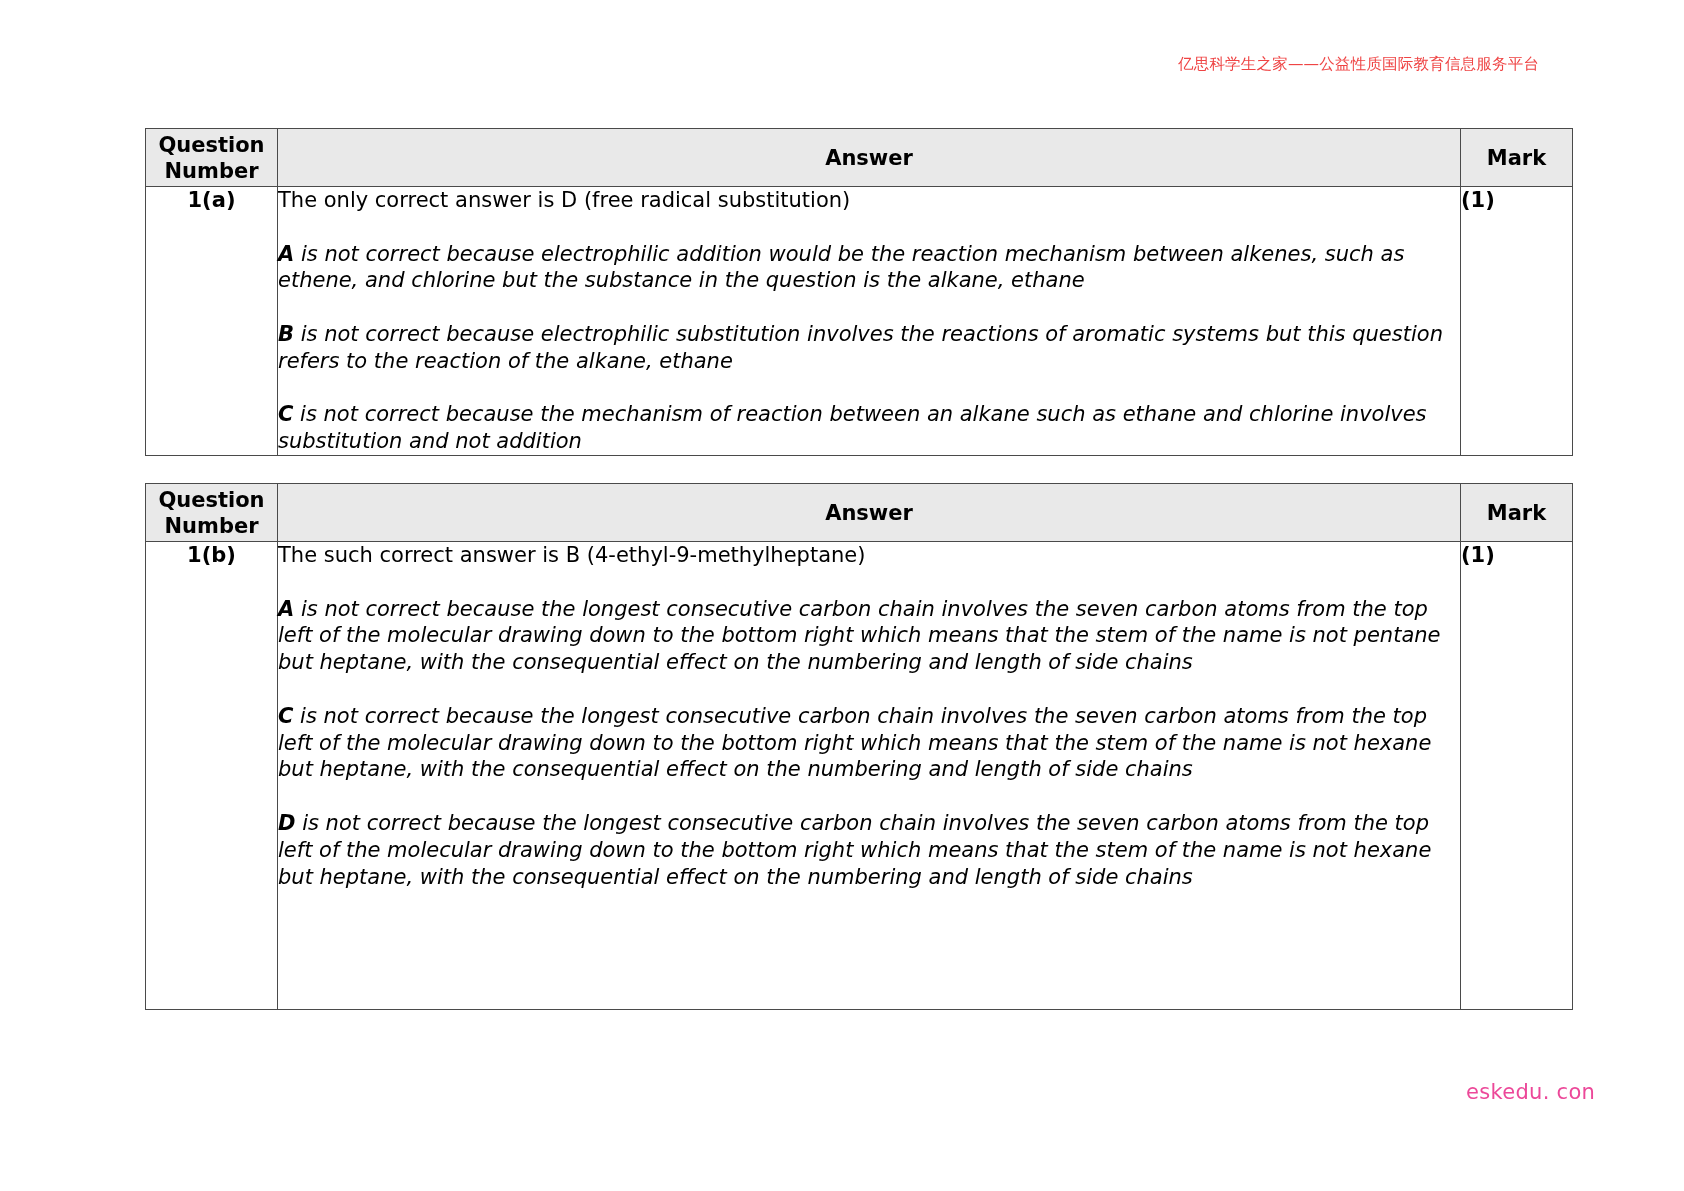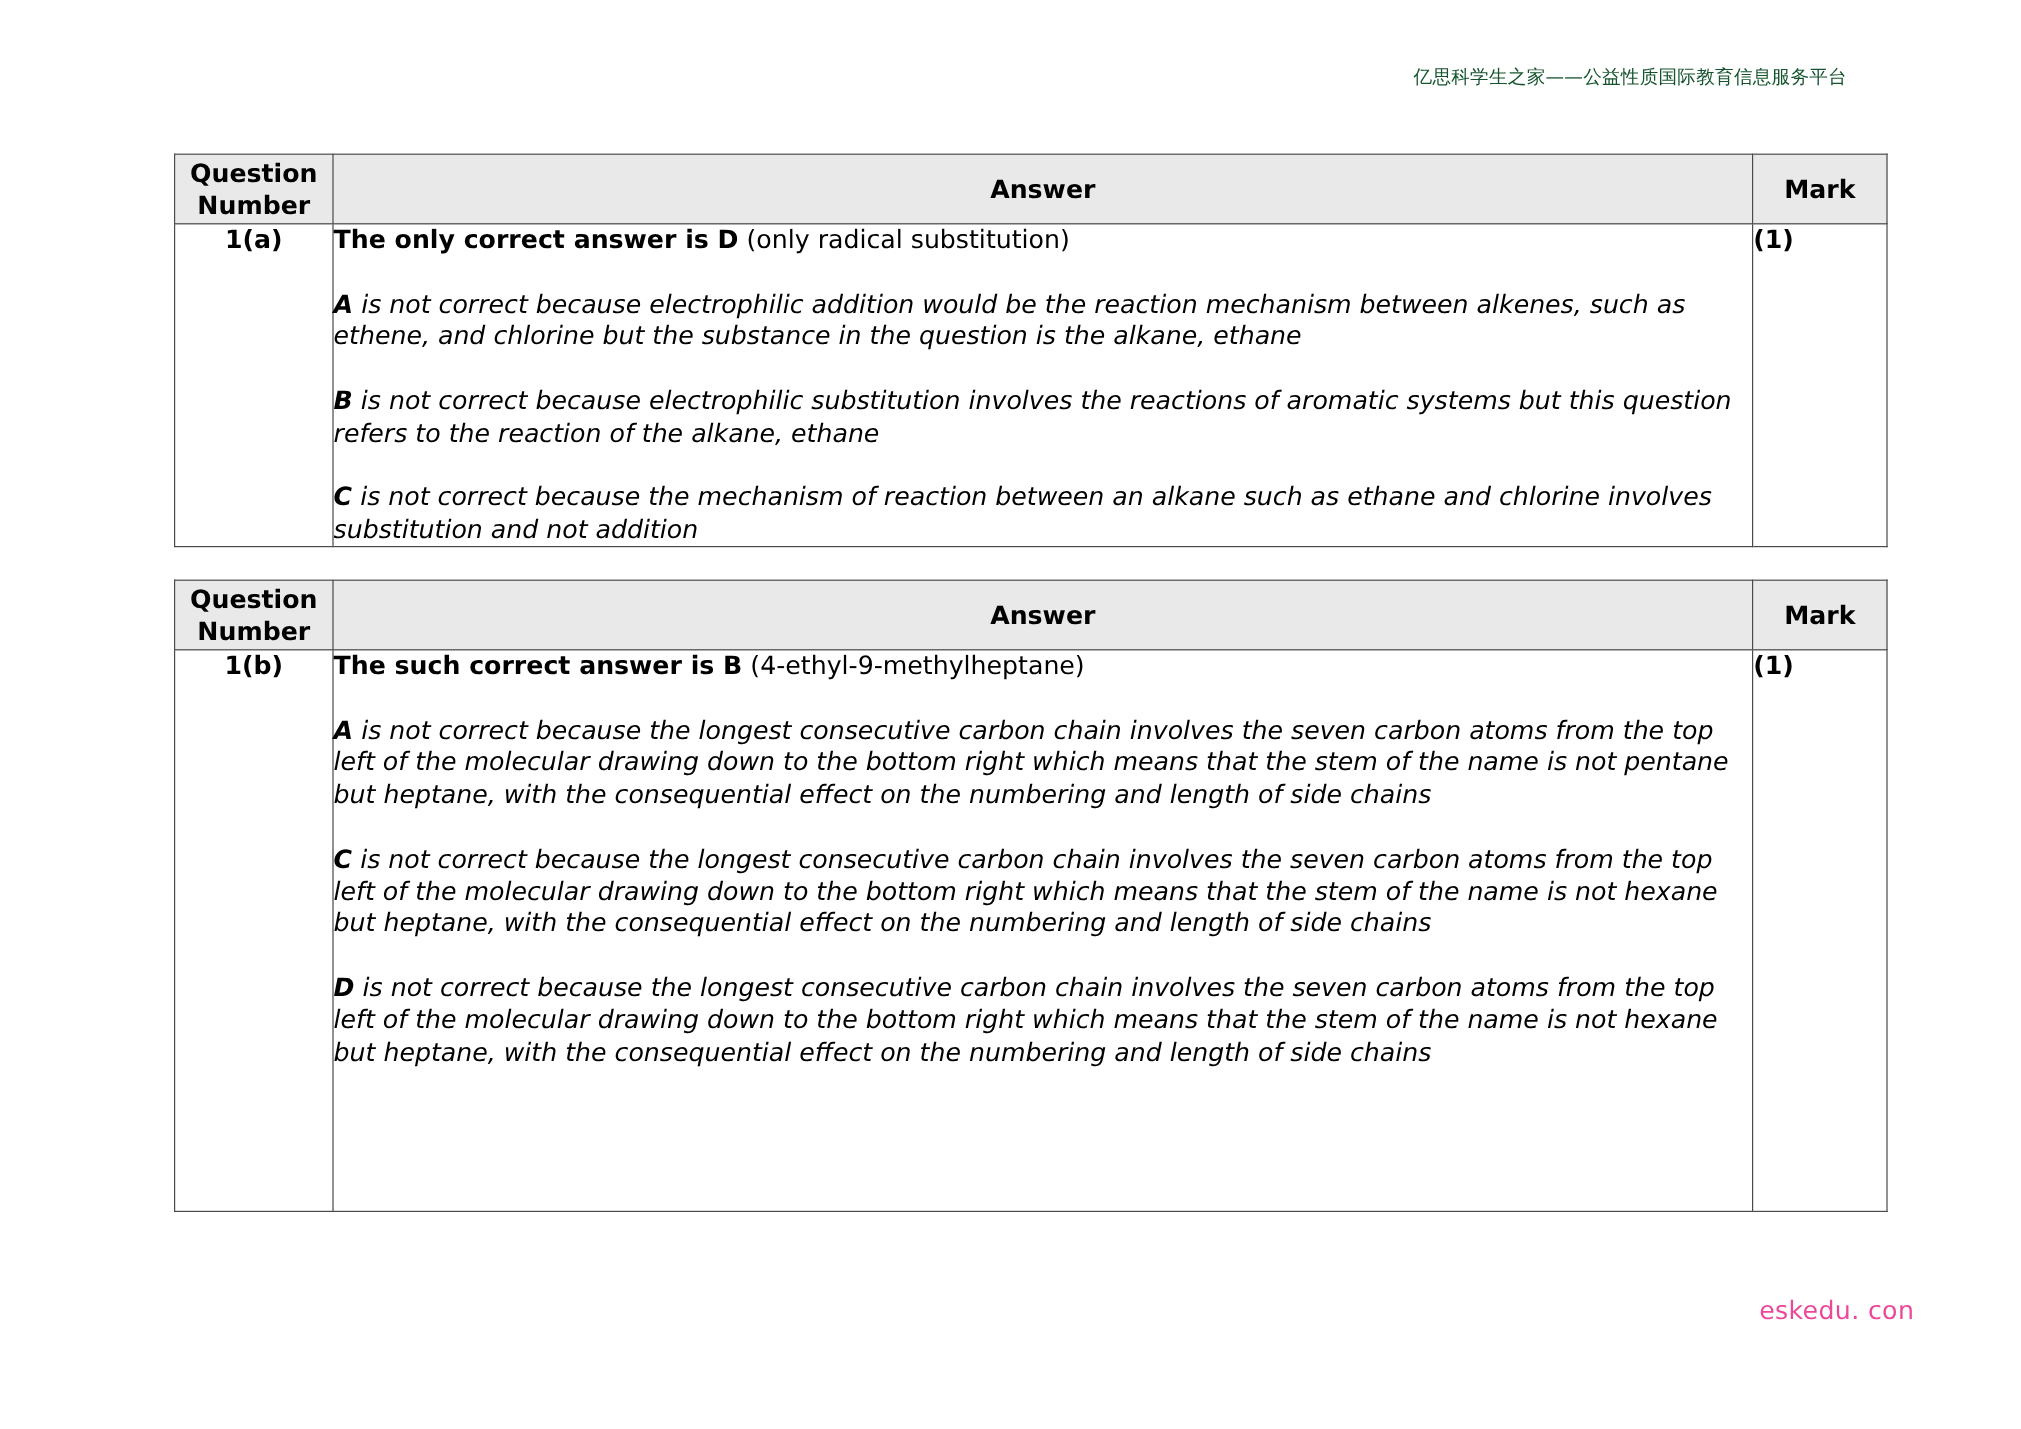--- a/index.html
+++ b/index.html
@@ -1,34 +1,34 @@
 <!DOCTYPE html>
 <html><head>
 <meta charset="utf-8">
 <style>
   html, body { margin: 0; padding: 0; background: #ffffff; }
   body { width: 1684px; height: 1191px; position: relative; overflow: hidden;
          font-family: "DejaVu Sans", sans-serif; color: #000; }
   .watermark { position: absolute; top: 54px; left: 1178px; width: 372px;
-               font-size: 15.5px; color: #14532d; letter-spacing: 0.2px; white-space: nowrap; }
+               font-size: 15.5px; color: #ef4444; letter-spacing: 0.2px; white-space: nowrap; }
   .footer { position: absolute; top: 1080px; left: 1466px; font-size: 21px; color: #ec4899;
             letter-spacing: 0.3px; }
   table.ms { position: absolute; left: 145px; width: 1427px; border-collapse: collapse;
              table-layout: fixed; font-size: 21px; line-height: 26.8px; padding-left: 22px; }
   table.ms col.c-q { width: 132px; }
   table.ms col.c-a { width: 1183px; }
   table.ms col.c-m { width: 112px; }
   table.ms th, table.ms td { border: 1.6px solid #4a4a4a; vertical-align: top; padding: 0; }
   table.ms th { background: #e9e9e9; font-weight: bold; text-align: center; vertical-align: middle;
                 height: 57px; line-height: 26px; }
   td.qnum { text-align: center; font-weight: bold; padding-top: 1px; }
   td.answer { padding: 1px 10px 0 10px; }
   td.mark { font-weight: bold; padding: 1px 10px 0 11px; }
   .ans-line { margin: 0; }
-  .ans-line b { font-weight: bold; }
+  .ans-line b { font-weight: normal; }
   .reason { margin: 0; margin-top: 26.8px; font-style: italic; }
   .reason b { font-weight: bold; }
   #t1 { top: 128px; }
   #t2 { top: 483px; }
   #t1 td.answer, #t2 td.answer { padding-bottom: 0; }
 </style>
 </head>
 <body>
 
 <div class="watermark">亿思科学生之家——公益性质国际教育信息服务平台</div>
@@ -45,21 +45,21 @@
         <span>Question Number</span>
       </th>
       <th>Answer</th>
       <th>Mark</th>
     </tr>
   </thead>
   <tbody>
     <tr style="height:269px;">
       <td class="qnum">1(a)</td>
       <td class="answer">
-        <p class="ans-line"><b>The only correct answer is D</b> <span>(only radical substitution)</span></p>
+        <p class="ans-line"><b>The only correct answer is D</b> <span>(free radical substitution)</span></p>
         <p class="reason"><b>A</b> <span>is not correct because electrophilic addition would be the reaction mechanism between alkenes, such as ethene, and chlorine but the substance in the question is the alkane, ethane</span></p>
         <p class="reason"><b>B</b> <span>is not correct because electrophilic substitution involves the reactions of aromatic systems but this question refers to the reaction of the alkane, ethane</span></p>
         <p class="reason"><b>C</b> <span>is not correct because the mechanism of reaction between an alkane such as ethane and chlorine involves substitution and not addition</span></p>
       </td>
       <td class="mark">(1)</td>
     </tr>
   </tbody>
 </table>
 
 <table class="ms" id="t2">

